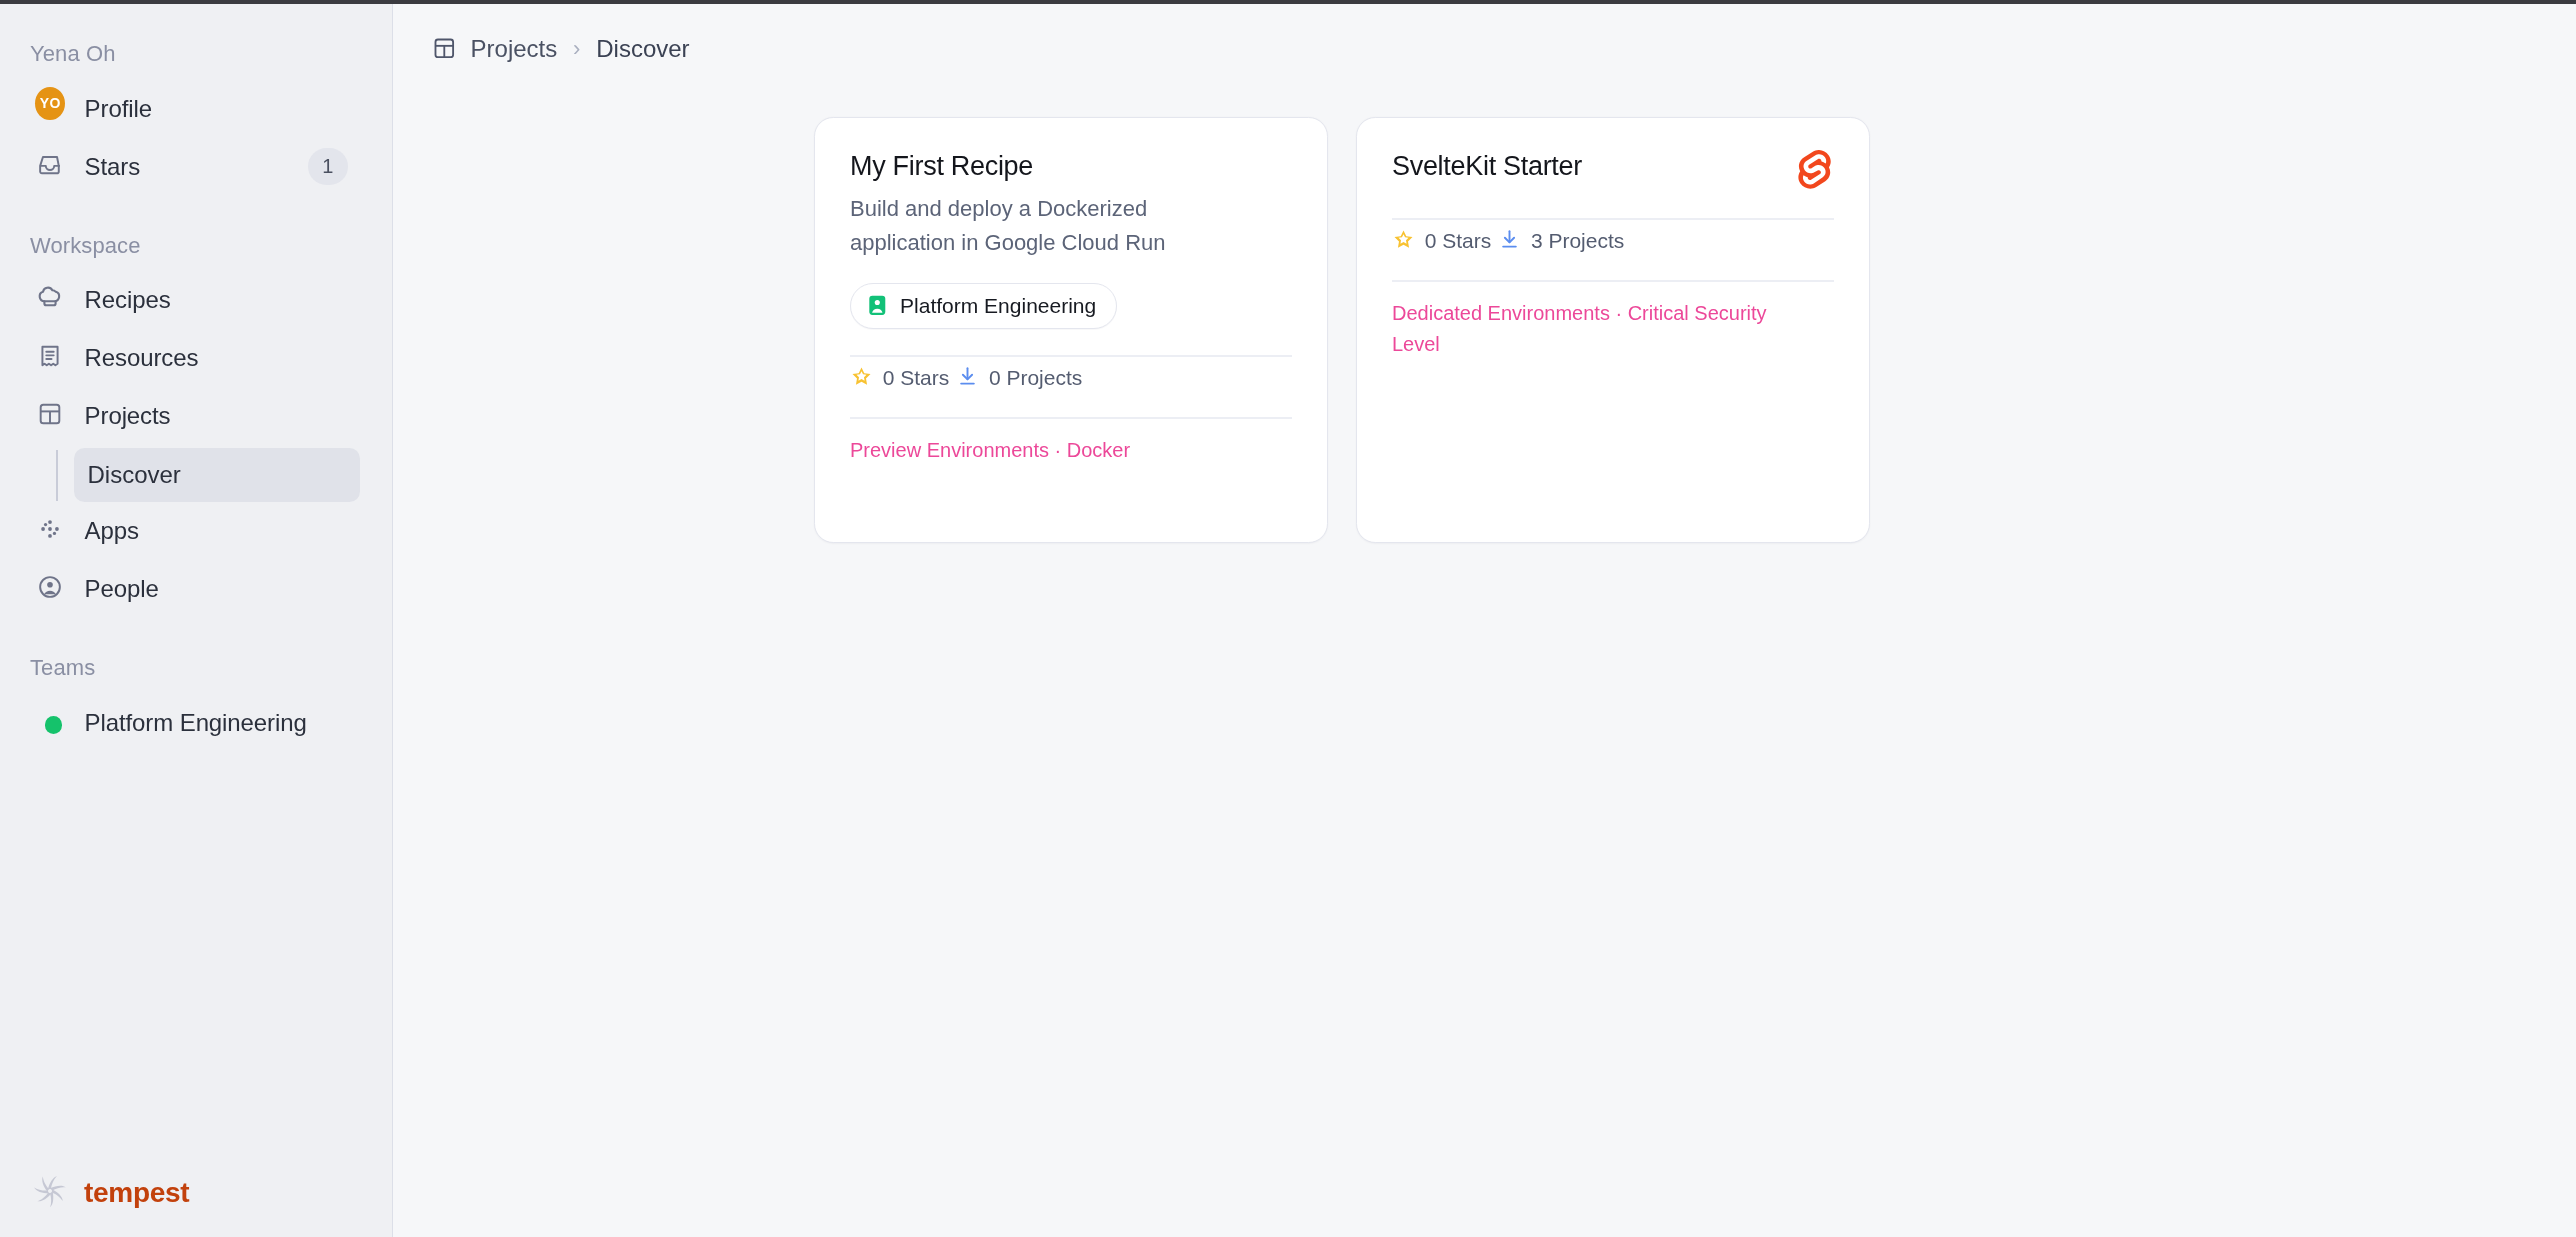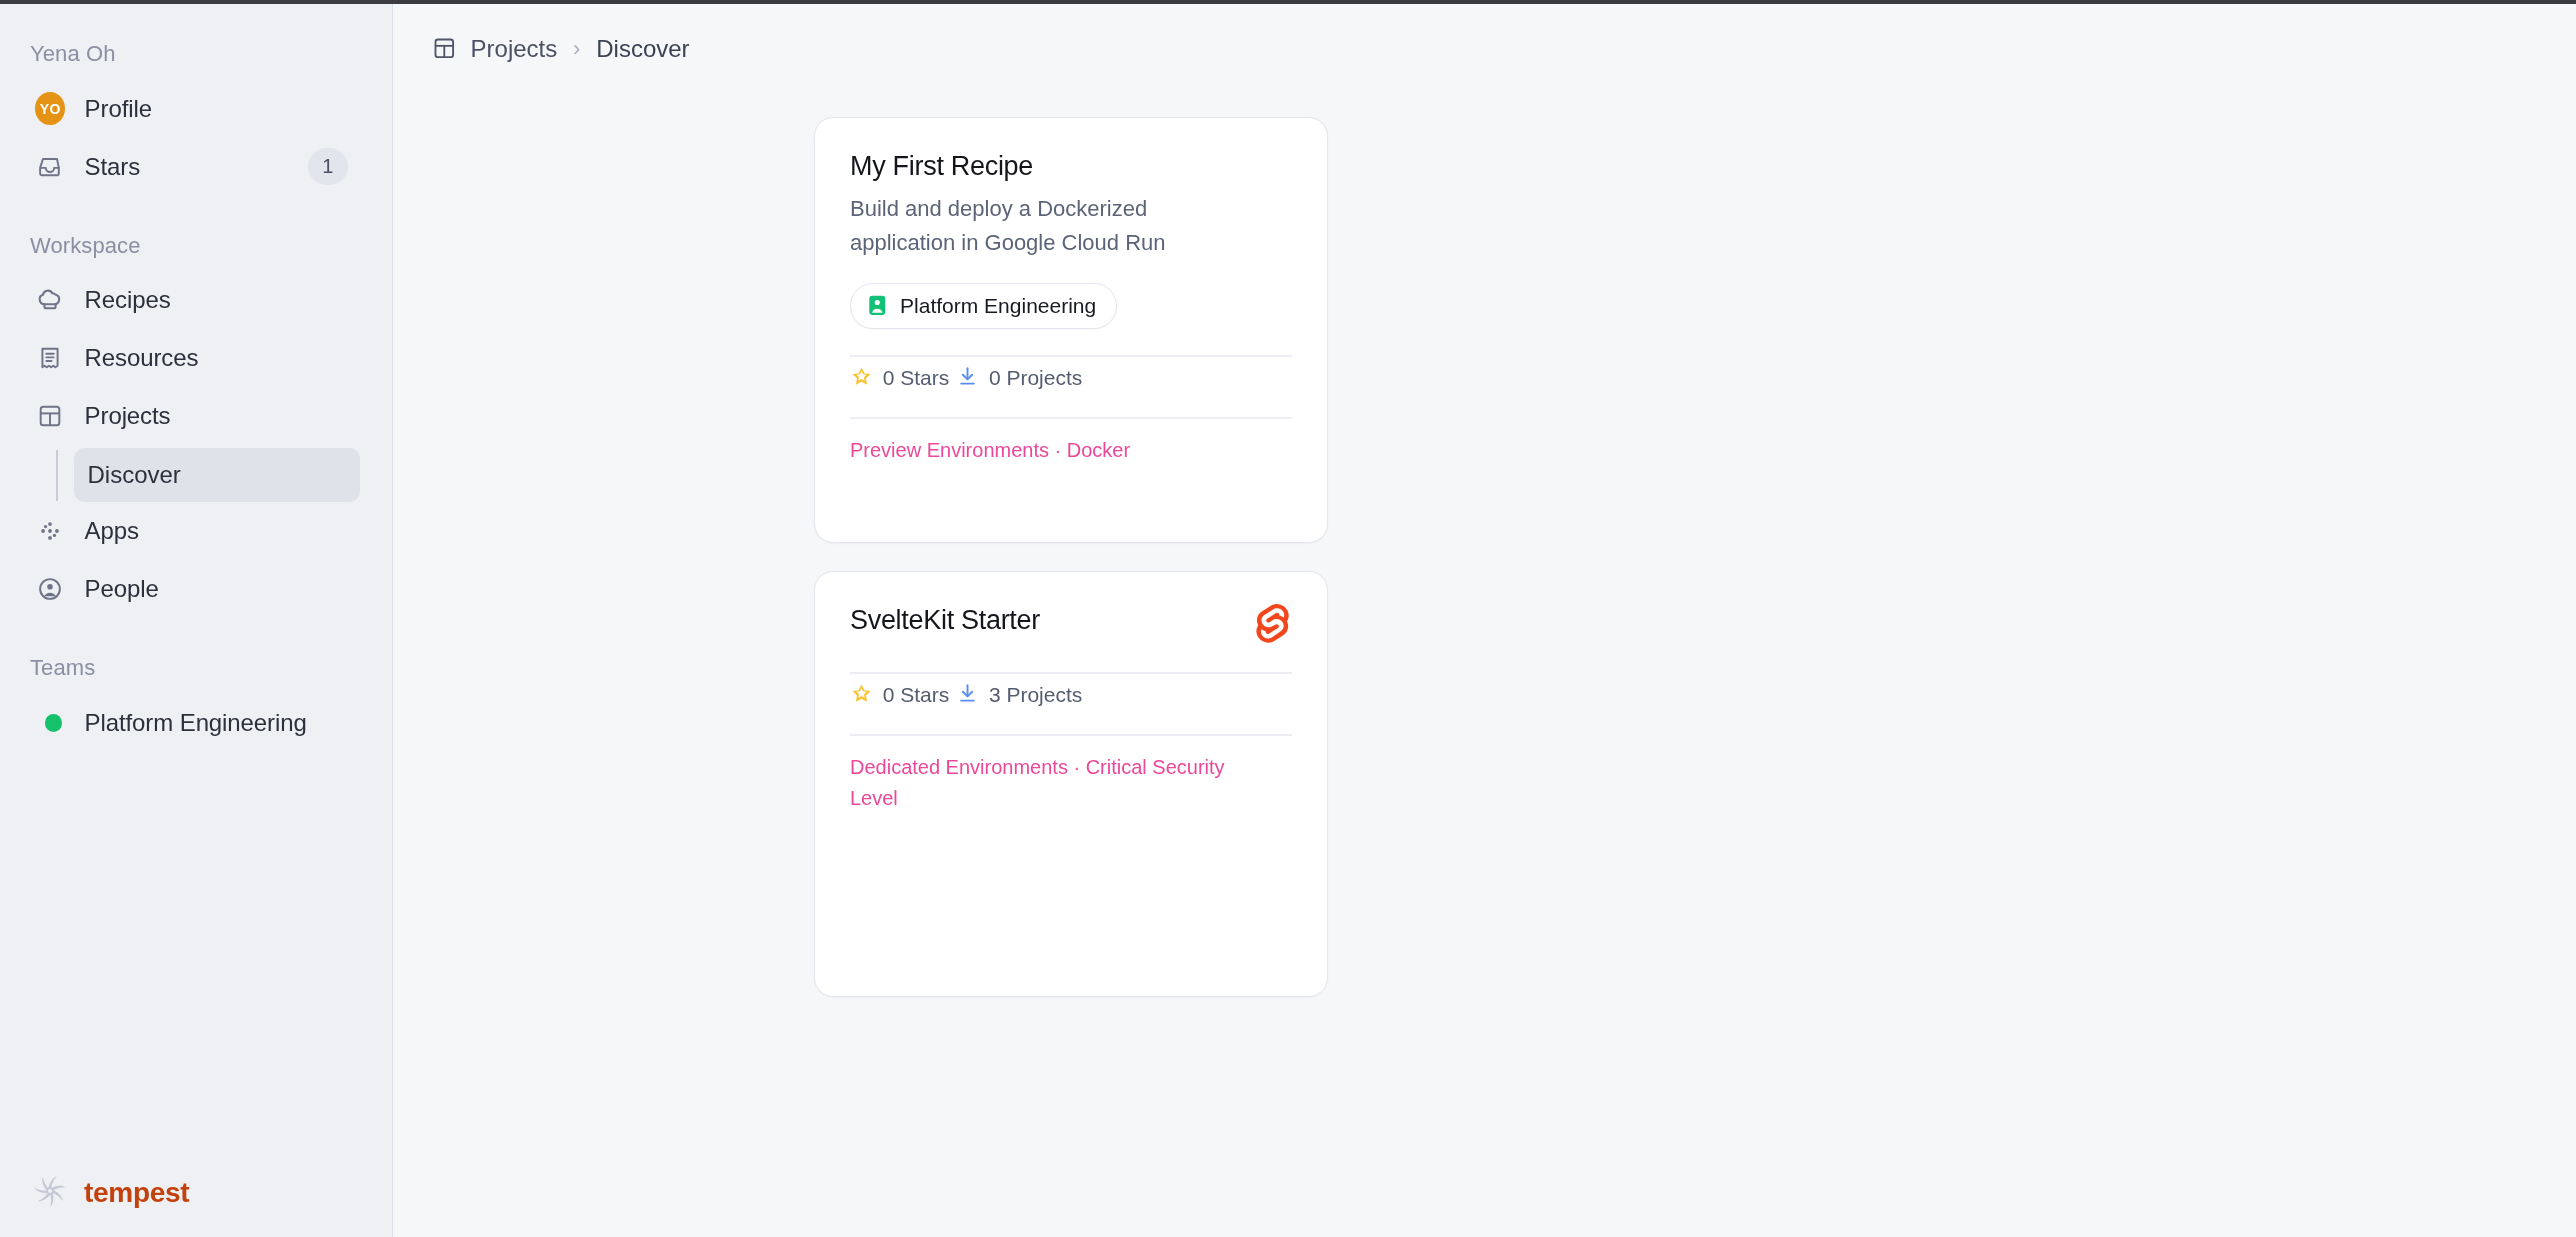--- a/index.html
+++ b/index.html
@@ -81,21 +81,21 @@
     margin: 0 32px 0 23px;
     padding: 0 12.3px;
     border-radius: 10.5px;
     cursor: pointer;
     position: relative;
   }
   .nav-item .ico {
     width: 30px; height: 22px;
     flex: 0 0 30px;
     display: flex;
-    align-items: center;
+    align-items: flex-end;
     justify-content: center;
   }
   .nav-label {
     font-size: 24px;
     color: #2b303c;
     letter-spacing: -0.1px;
     white-space: nowrap;
   }
   .nav-badge {
     margin-left: auto;
@@ -205,21 +205,21 @@
     font-size: 24px;
     color: #3b4254;
     white-space: nowrap;
   }
 
   .card-grid {
     display: flex;
     gap: 28px;
     padding: 55px 0 0 421px;
     position: absolute;
-    left: 0; top: 58px; flex-direction: column;
+    left: 0; top: 58px;
   }
 
   .card {
     width: 514px;
     background: #ffffff;
     border: 1.8px solid #e4e6ee;
     border-radius: 19.3px;
     padding: 32px 35px 26px 35px;
     box-shadow: 0 0.9px 1.8px rgba(30,35,60,0.04);
     cursor: pointer;

